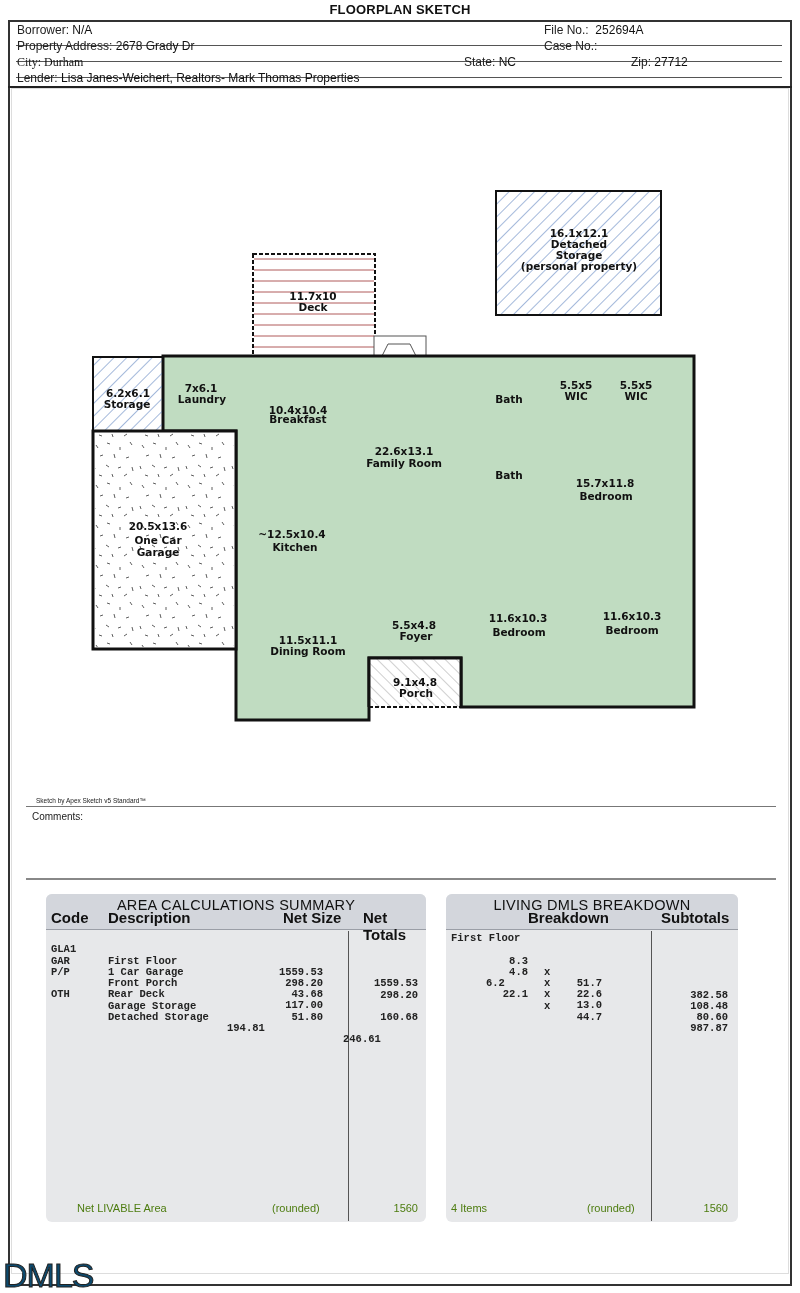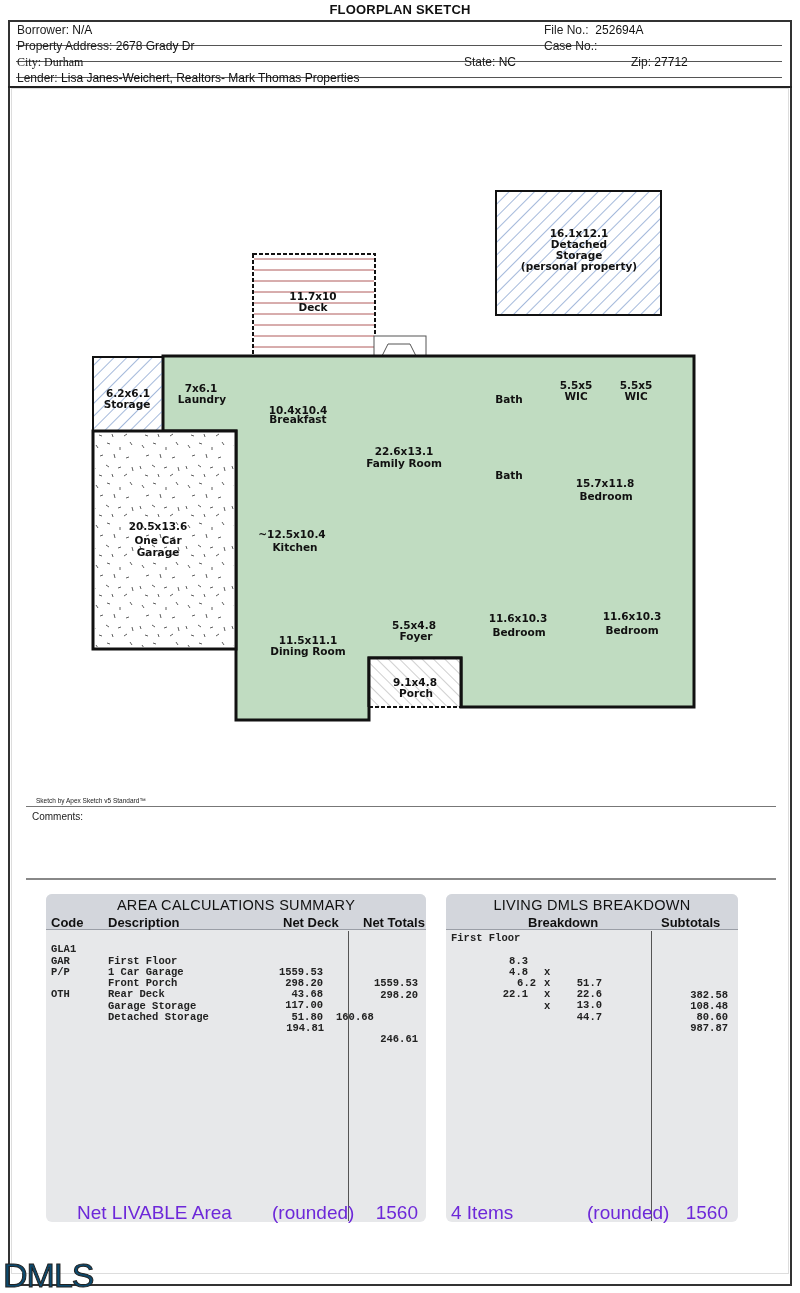--- a/index.html
+++ b/index.html
@@ -26,25 +26,25 @@
 
   .sketch-credit { position: absolute; left: 36px; top: 797px; font-size: 6.5px; color: #222; }
   .credit-line { position: absolute; left: 26px; top: 806px; width: 750px; border-top: 1px solid #777; }
   .comments { position: absolute; left: 32px; top: 811px; font-size: 10px; color: #222; }
   .comments-line { position: absolute; left: 26px; top: 878px; width: 750px; border-top: 2px solid #888; }
 
   .panel { position: absolute; background: #e7e8ea; border-radius: 6px; }
   .panel-head { position: absolute; left: 0; top: 0; width: 100%; height: 36px;
     background: #d3d6dc; border-radius: 6px 6px 0 0; border-bottom: 1px solid #9a9ea6; }
   .panel-title { position: absolute; top: 3px; width: 100%; text-align: center; font-size: 14.5px; letter-spacing: 0.3px; }
-  .col-h { position: absolute; top: 21px; font-size: 13px; font-weight: bold; }
+  .col-h { position: absolute; top: 15px; font-size: 15px; font-weight: bold; }
   .vdiv { position: absolute; width: 1px; background: #555; }
   .mono { font-family: "Liberation Mono", monospace; font-size: 10.5px; font-weight: bold; color: #222; }
   .row { position: absolute; height: 11.3px; line-height: 11.3px; white-space: pre; }
-  .foot { position: absolute; font-size: 19px; color: #6d28d9; }
+  .foot { position: absolute; font-size: 11px; color: #4d7c0f; }
 
   .dmls { position: absolute; left: 3px; top: 1256px; font-family: "Liberation Sans", sans-serif;
     font-size: 34px; font-weight: 100; letter-spacing: -1px; color: #0c4a6e;
     -webkit-text-stroke: 1px #222; }
 </style>
 </head>
 <body>
 
 <div class="title">FLOORPLAN SKETCH</div>
 
@@ -198,21 +198,21 @@
 <div class="sketch-credit">Sketch by Apex Sketch v5 Standard™</div>
 <div class="credit-line"></div>
 <div class="comments">Comments:</div>
 <div class="comments-line"></div>
 
 <div class="panel" style="left:46px; top:894px; width:380px; height:328px;">
   <div class="panel-head">
     <div class="panel-title">AREA  CALCULATIONS  SUMMARY</div>
     <div class="col-h" style="left:5px;">Code</div>
     <div class="col-h" style="left:62px;">Description</div>
-    <div class="col-h" style="left:237px;">Net Deck</div>
+    <div class="col-h" style="left:237px;">Net Size</div>
     <div class="col-h" style="left:317px;">Net Totals</div>
   </div>
   <div class="vdiv" style="left:302px; top:37px; height:290px;"></div>
 
   <div class="mono">
     <div class="row" style="top:39px; left:5px;">
       <span style="position:absolute;left:0">GLA1</span>
       <span style="position:absolute;left:57px">First Floor</span>
       <span style="position:absolute;left:190px;width:82px;text-align:right">1559.53</span>
       <span style="position:absolute;left:285px;width:82px;text-align:right">1559.53</span>
@@ -226,33 +226,33 @@
     <div class="row" style="top:61.5px; left:5px;">
       <span style="position:absolute;left:0">P/P</span>
       <span style="position:absolute;left:57px">Front Porch</span>
       <span style="position:absolute;left:190px;width:82px;text-align:right">43.68</span>
       <span style="position:absolute;left:285px;width:82px;text-align:right"></span>
     </div>
     <div class="row" style="top:72.5px; left:5px;">
       <span style="position:absolute;left:0"></span>
       <span style="position:absolute;left:57px">Rear Deck</span>
       <span style="position:absolute;left:190px;width:82px;text-align:right">117.00</span>
-      <span style="position:absolute;left:285px;width:82px;text-align:left">160.68</span>
+      <span style="position:absolute;left:285px;width:82px;text-align:right">160.68</span>
     </div>
     <div class="row" style="top:84px; left:5px;">
       <span style="position:absolute;left:0">OTH</span>
       <span style="position:absolute;left:57px">Garage Storage</span>
       <span style="position:absolute;left:190px;width:82px;text-align:right">51.80</span>
       <span style="position:absolute;left:285px;width:82px;text-align:right"></span>
     </div>
     <div class="row" style="top:95px; left:5px;">
       <span style="position:absolute;left:0"></span>
       <span style="position:absolute;left:57px">Detached Storage</span>
-      <span style="position:absolute;left:191px;width:82px;text-align:right">194.81</span>
-      <span style="position:absolute;left:285px;width:82px;text-align:right">246.61</span>
+      <span style="position:absolute;left:176px;width:82px;">194.81</span>
+      <span style="position:absolute;left:292px;width:82px;">246.61</span>
     </div>
   </div>
 
   <div class="foot" style="left:31px; top:308px;">Net LIVABLE Area</div>
   <div class="foot" style="left:226px; top:308px;">(rounded)</div>
   <div class="foot" style="left:320px; top:308px; width:52px; text-align:right;">1560</div>
 </div>
 
 <div class="panel" style="left:446px; top:894px; width:292px; height:328px;">
   <div class="panel-head">
@@ -271,21 +271,21 @@
       <span style="position:absolute;left:110px;width:46px;text-align:right">51.7</span>
       <span style="position:absolute;left:210px;width:72px;text-align:right">382.58</span>
     </div>
     <div class="row" style="top:61.5px; left:0;">
       <span style="position:absolute;left:40px;width:42px;text-align:right">4.8</span>
       <span style="position:absolute;left:98px">x</span>
       <span style="position:absolute;left:110px;width:46px;text-align:right">22.6</span>
       <span style="position:absolute;left:210px;width:72px;text-align:right">108.48</span>
     </div>
     <div class="row" style="top:72.5px; left:0;">
-      <span style="position:absolute;left:48px;width:42px;text-align:right">6.2</span>
+      <span style="position:absolute;left:40px;width:42px;">6.2</span>
       <span style="position:absolute;left:98px">x</span>
       <span style="position:absolute;left:110px;width:46px;text-align:right">13.0</span>
       <span style="position:absolute;left:210px;width:72px;text-align:right">80.60</span>
     </div>
     <div class="row" style="top:84px; left:0;">
       <span style="position:absolute;left:40px;width:42px;text-align:right">22.1</span>
       <span style="position:absolute;left:98px">x</span>
       <span style="position:absolute;left:110px;width:46px;text-align:right">44.7</span>
       <span style="position:absolute;left:210px;width:72px;text-align:right">987.87</span>
     </div>

